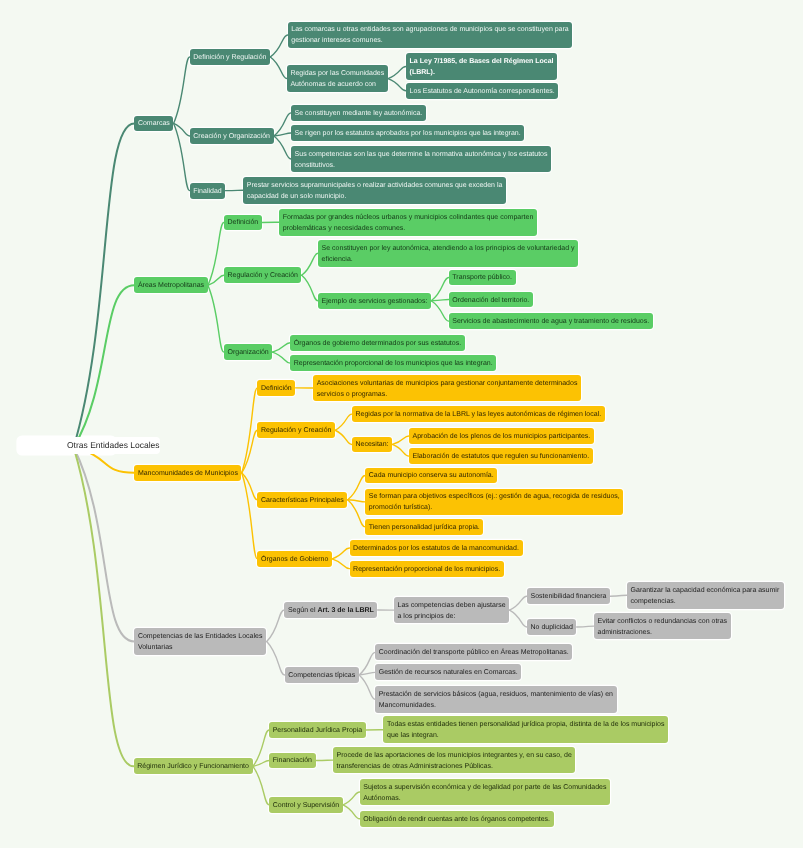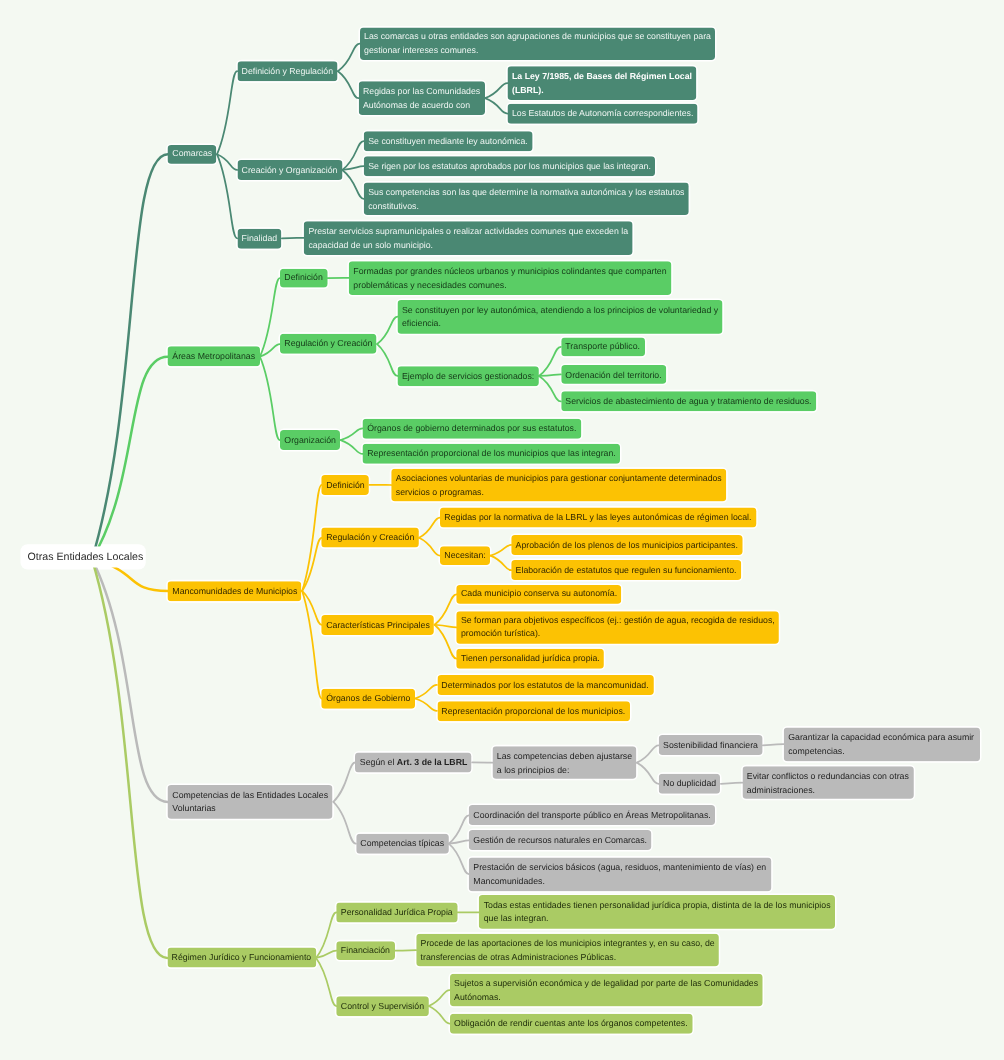--- a/index.html
+++ b/index.html
@@ -3,21 +3,21 @@
 <meta charset="utf-8">
 <style>
 html,body{margin:0;padding:0;}
 body{width:803px;height:848px;background:#f4f9f2;font-family:"Liberation Sans",sans-serif;overflow:hidden;-webkit-font-smoothing:antialiased;text-rendering:geometricPrecision;}
 #map{position:relative;width:803px;height:848px;}
 svg#links{position:absolute;left:0;top:0;width:803px;height:848px;z-index:2;}
 .halos{position:absolute;left:0;top:0;width:803px;height:848px;z-index:1;}
 .halo{position:absolute;border-radius:3px;background:#fff;box-shadow:0 0 0 1.2px #fff;}
 .halo.root{border-radius:4px;box-shadow:0 0 0 1.6px #fff;}
 .node{position:absolute;z-index:3;transform:translateZ(0);border-radius:3px;box-sizing:border-box;font-size:7px;line-height:11px;padding:2.95px 3.6px;color:#fff;white-space:nowrap;}
-.node.root{border-radius:4px;}
+.node.root{border-radius:4px;margin-left:45px;}
 .lbl{display:block;opacity:0.999;}
 </style>
 </head>
 <body>
 
 <div id="map">
 <div class="halos">
 <div class="halo root" style="left:18.4px;top:436.6px;width:96.5px;height:17.8px;"></div>
 <div class="halo" style="left:134.3px;top:115.5px;width:39.1px;height:15.9px;"></div>
 <div class="halo" style="left:189.7px;top:49px;width:80.4px;height:15.9px;"></div>

